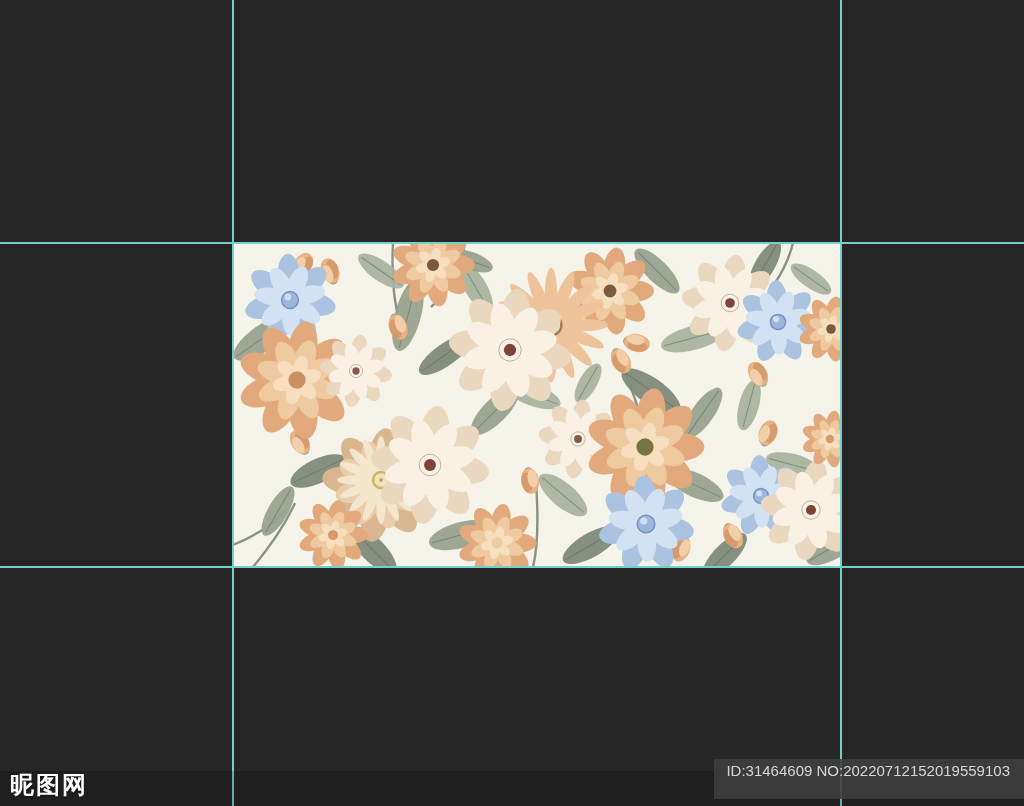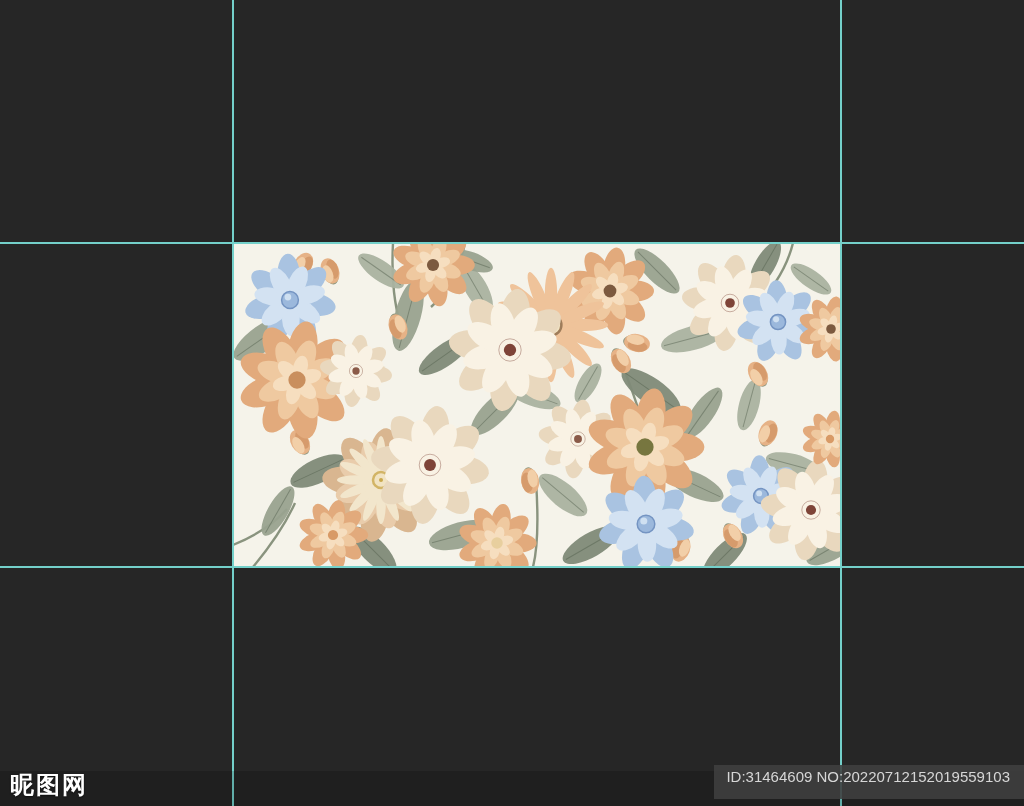--- a/index.html
+++ b/index.html
@@ -22,21 +22,21 @@
     background:rgba(0,0,0,.16);z-index:4;
   }
   .watermark{
     position:absolute;left:10px;bottom:5px;z-index:6;
     display:flex;align-items:flex-end;gap:7px;color:#ffffff;font-weight:bold;
     text-shadow:0 1px 2px rgba(0,0,0,.6);
   }
   .watermark .cjk{font-size:24px;letter-spacing:2px;}
   .watermark .url{font-size:20px;letter-spacing:.5px;}
   .id-strip{
-    position:absolute;right:0;bottom:7px;height:34px;z-index:5;
+    position:absolute;right:0;bottom:7px;height:40px;z-index:5;
     background:rgba(64,64,64,.88);
     color:#d6d6d6;font-size:15px;line-height:24px;
     padding:0 14px 0 12px;white-space:nowrap;
   }
 </style>
 </head>
 <body>
 
 <div class="stage">
 

